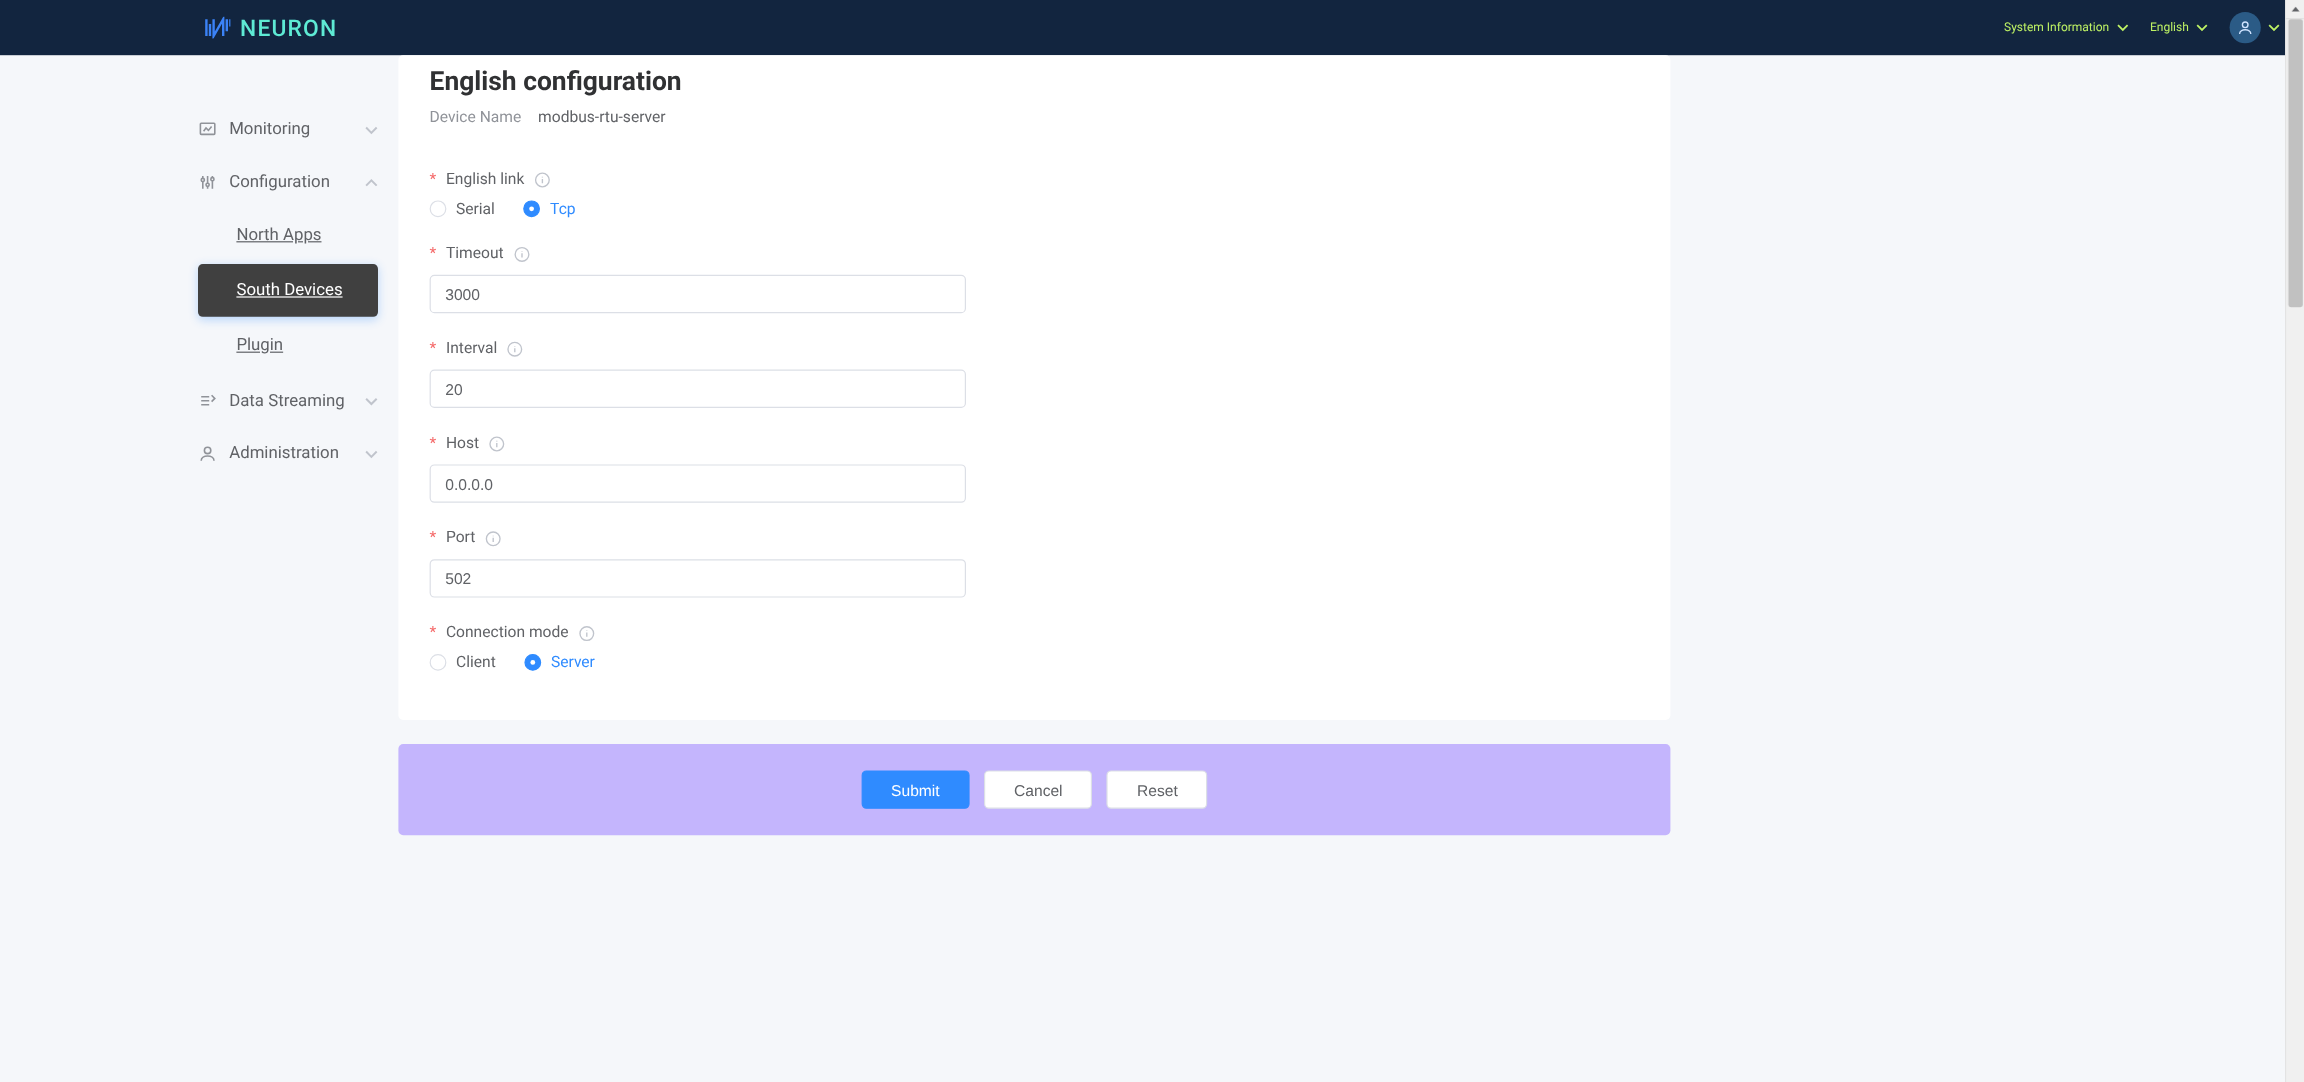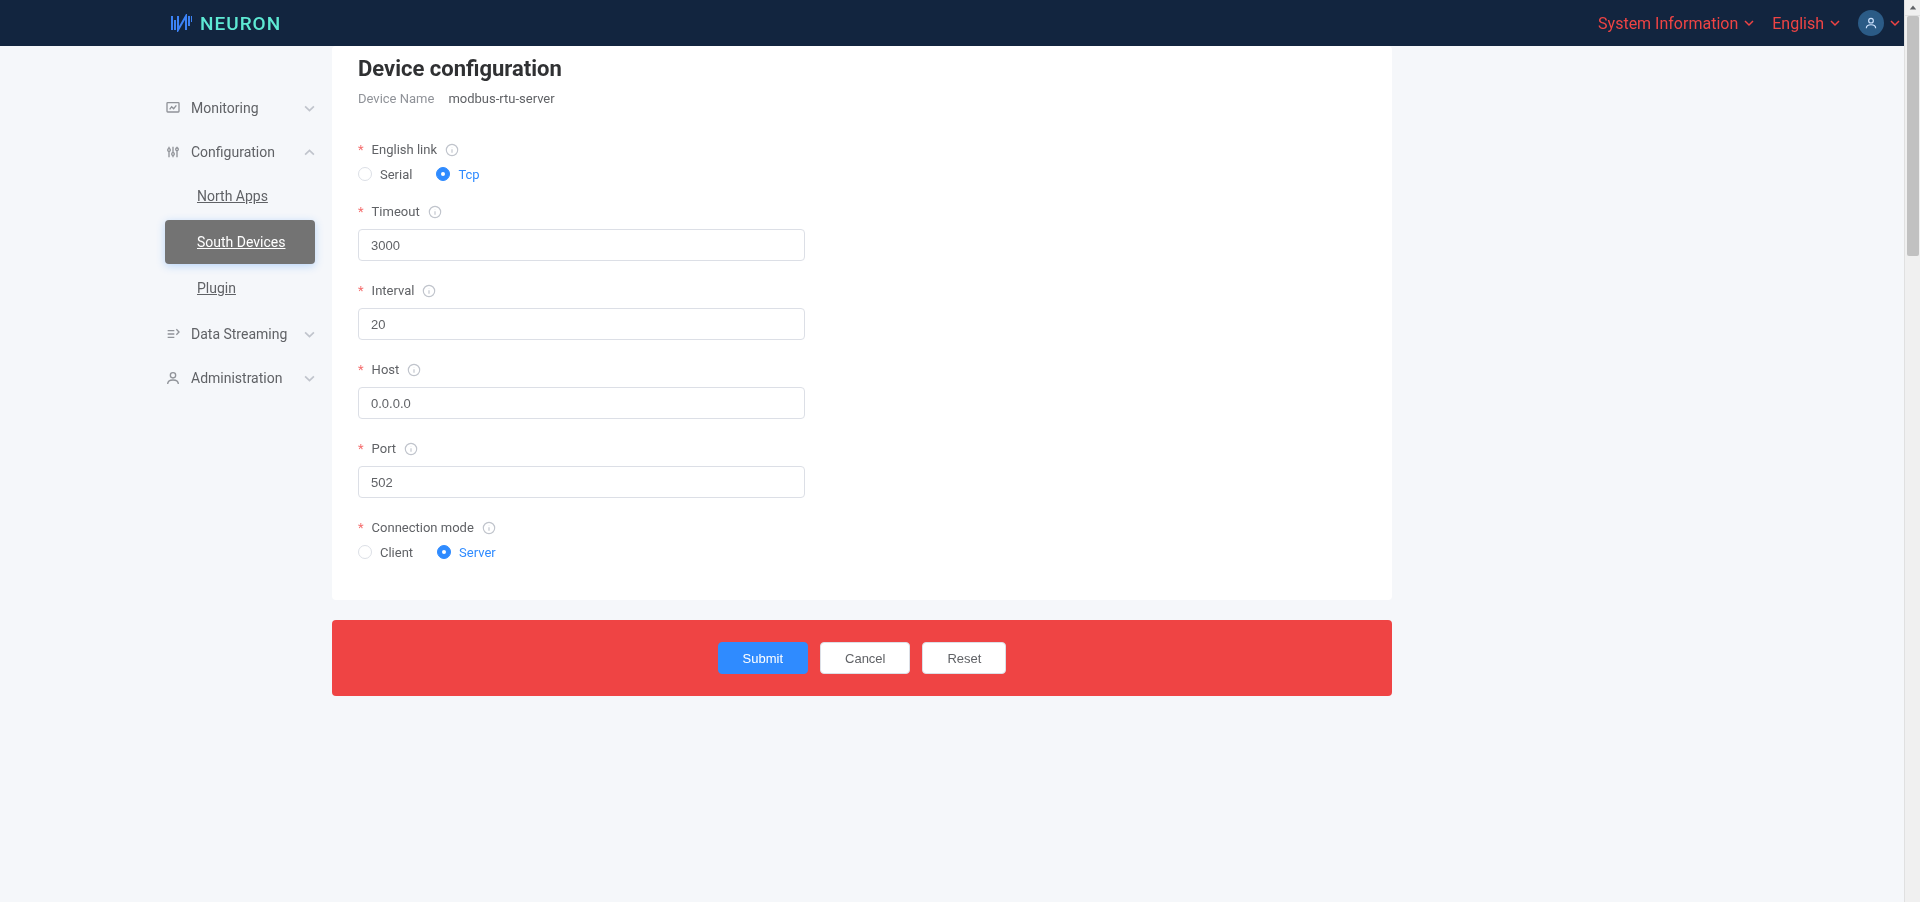--- a/index.html
+++ b/index.html
@@ -39,23 +39,23 @@
     }
     .topbar-right {
       display: flex;
       align-items: center;
       gap: 18px;
     }
     .topbar-item {
       display: flex;
       align-items: center;
       gap: 6px;
-      font-size: 16px;
+      font-size: 10px;
       cursor: pointer;
-      color: #ef4444;
+      color: #bef264;
     }
     .user-icon-wrap {
       width: 26px;
       height: 26px;
       border-radius: 50%;
       background: #2b5b86;
       display: flex;
       align-items: center;
       justify-content: center;
     }
@@ -112,21 +112,21 @@
     .sidebar-sub-item {
       padding: 14px 8px 14px 32px;
       font-size: 14px;
       color: #606266;
       cursor: pointer;
       border-radius: 4px;
       margin-bottom: 2px;
       text-decoration: underline;
     }
     .sidebar-sub-item.active {
-      background: #737373;
+      background: #404040;
       color: #fff;
       box-shadow: 0 2px 8px rgba(47,139,255,0.3);
     }
     .main {
       flex: 1;
       padding: 0 0 40px 0;
       max-width: 1060px;
     }
     .card {
       background: #fff;
@@ -231,21 +231,21 @@
       width: 447px;
       height: 32px;
       border: 1px solid #dcdfe6;
       border-radius: 4px;
       padding: 0 12px;
       font-size: 13px;
       color: #606266;
       outline: none;
     }
     .footer-card {
-      background: #ef4444;
+      background: #c4b5fd;
       border-radius: 4px;
       padding: 22px 0;
       display: flex;
       justify-content: center;
       gap: 12px;
     }
     .btn {
       height: 32px;
       padding: 0 24px;
       border-radius: 4px;
@@ -407,21 +407,21 @@
               <path d="M1 3 L5 7 L9 3" stroke="currentColor" stroke-width="1.5" fill="none"></path>
             </svg>
         </div>
       </div>
     </div>
   </aside>
 
   <main class="main">
     <div class="card">
       <div class="card-inner" style="padding-left:26px;">
-        <h1 class="page-title">Device configuration</h1>
+        <h1 class="page-title">English configuration</h1>
         <div class="device-name-row">
           <span class="device-name-label">Device Name</span>
           <span class="device-name-value">modbus-rtu-server</span>
         </div>
 
         <div class="form-group">
           <div class="form-label-row">
             <span class="req-star">*</span>
             <span class="form-label">English link</span>
             <span class="info-icon">

